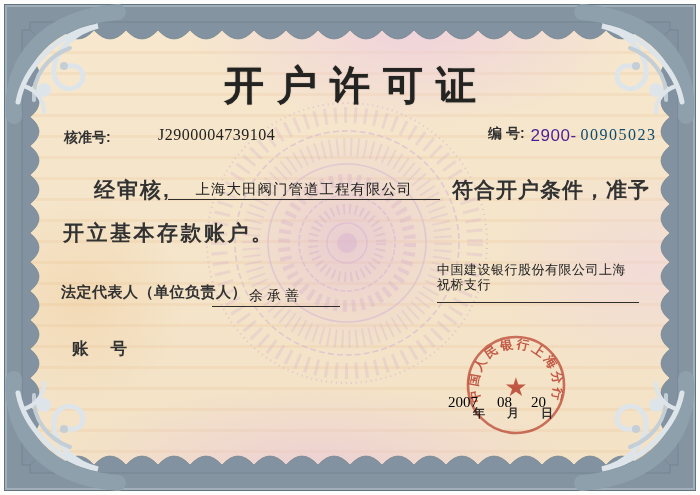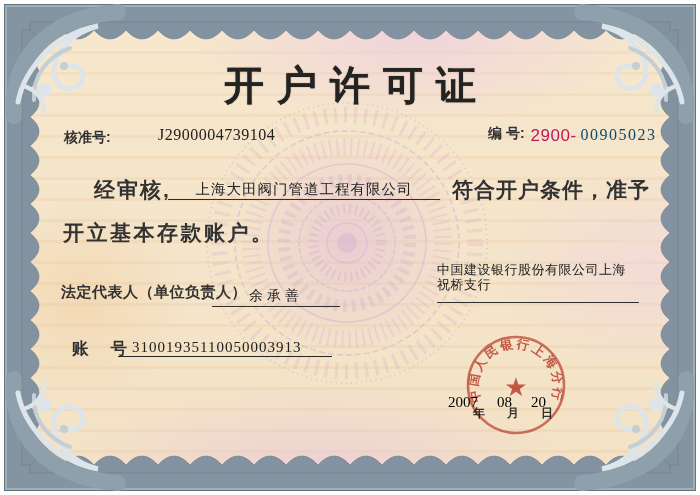--- a/index.html
+++ b/index.html
@@ -41,21 +41,21 @@
   .ser{font-family:"Liberation Serif","DejaVu Serif",serif;color:#21211f;}
 
   .title{left:0;top:58px;width:700px;text-align:center;font-family:"Liberation Serif","DejaVu Serif",serif;
          font-size:40px;font-weight:900;color:#232321;letter-spacing:13px;text-indent:13px;
          text-shadow:0 0 1px rgba(35,35,33,.8);}
 
   .approval-label{left:64px;top:129px;font-size:14px;}
   .approval-value{left:158px;top:126px;font-size:16px;letter-spacing:.5px;}
   .serial{left:488px;top:126px;display:flex;align-items:flex-start;}
   .serial .s-lbl{font-size:14px;font-weight:bold;color:#323232;margin-right:6px;position:relative;top:-1px;}
-  .serial .s-pre{font-size:17px;color:#be185d;letter-spacing:.5px;}
+  .serial .s-pre{font-size:17px;color:#4c1d95;letter-spacing:.5px;}
   .serial .s-num{font-size:16px;letter-spacing:1.5px;color:#0c4a6e;font-family:"Liberation Serif","DejaVu Serif",serif;margin-left:4px;}
 
   .intro{left:94px;top:176px;font-size:21px;letter-spacing:2px;}
   .company{left:168px;top:172px;width:272px;height:27px;border-bottom:1.5px solid #2e2e2c;
            text-align:center;font-size:14.5px;letter-spacing:1px;line-height:34px;}
   .after{left:452px;top:176px;font-size:21px;letter-spacing:1px;}
   .line2{left:63px;top:219px;font-size:21px;letter-spacing:2.5px;}
 
   .rep-label{left:61px;top:283px;font-size:15px;letter-spacing:.5px;}
   .rep-name{left:212px;top:281px;width:128px;height:25px;border-bottom:1.5px solid #2e2e2c;
@@ -139,21 +139,20 @@
     <div class="abs intro lbl">经审核,</div>
     <div class="abs company ser">上海大田阀门管道工程有限公司</div>
     <div class="abs after lbl">符合开户条件，准予</div>
     <div class="abs line2 lbl">开立基本存款账户。</div>
 
     <div class="abs rep-label lbl">法定代表人（单位负责人）</div>
     <div class="abs rep-name ser">余承善</div>
     <div class="abs bank-name ser">中国建设银行股份有限公司上海祝桥支行</div>
 
     <div class="abs acct-label lbl"><span>账</span><span class="gap"></span><span>号</span></div>
-    <div class="abs acct-line ser">31001935110050003913</div>
 
 
     <div class="abs date">
       <span class="dg">
         <span class="dnum">2007</span>
         <span class="dunit">年</span>
       </span>
       <span class="dg">
         <span class="dnum">08</span>
         <span class="dunit">月</span>

